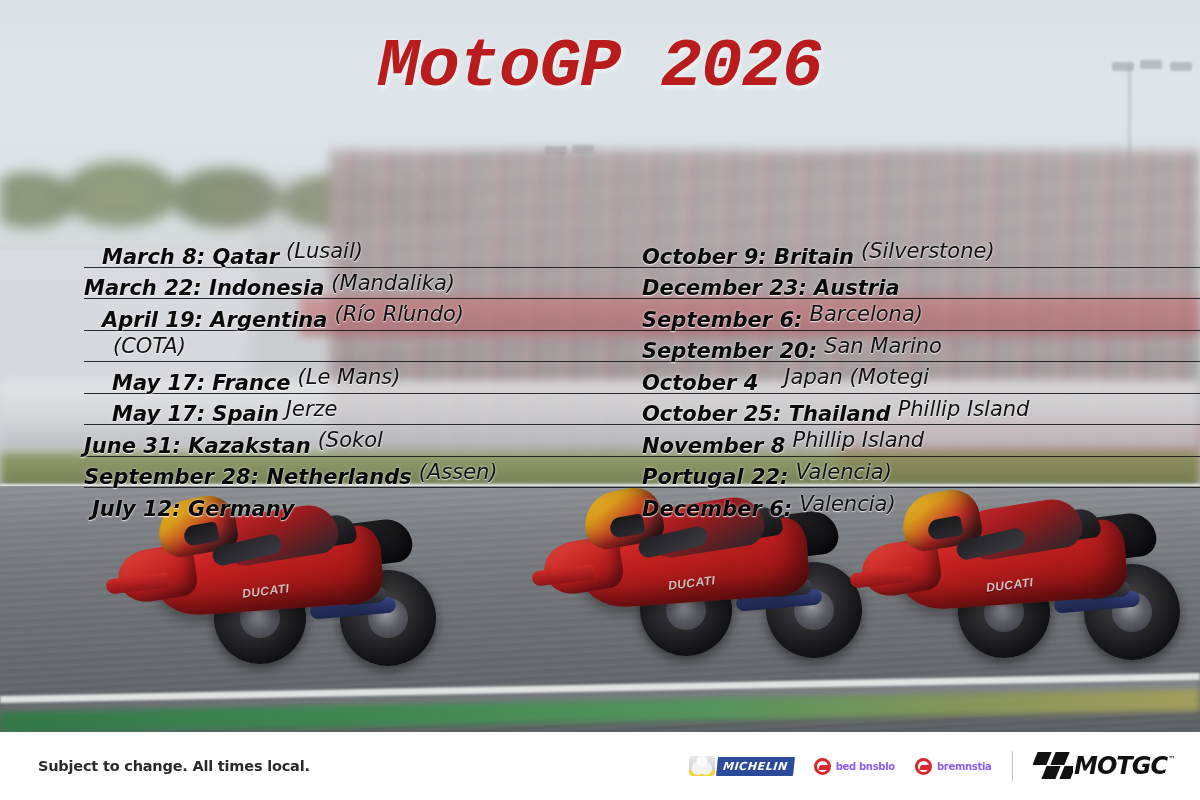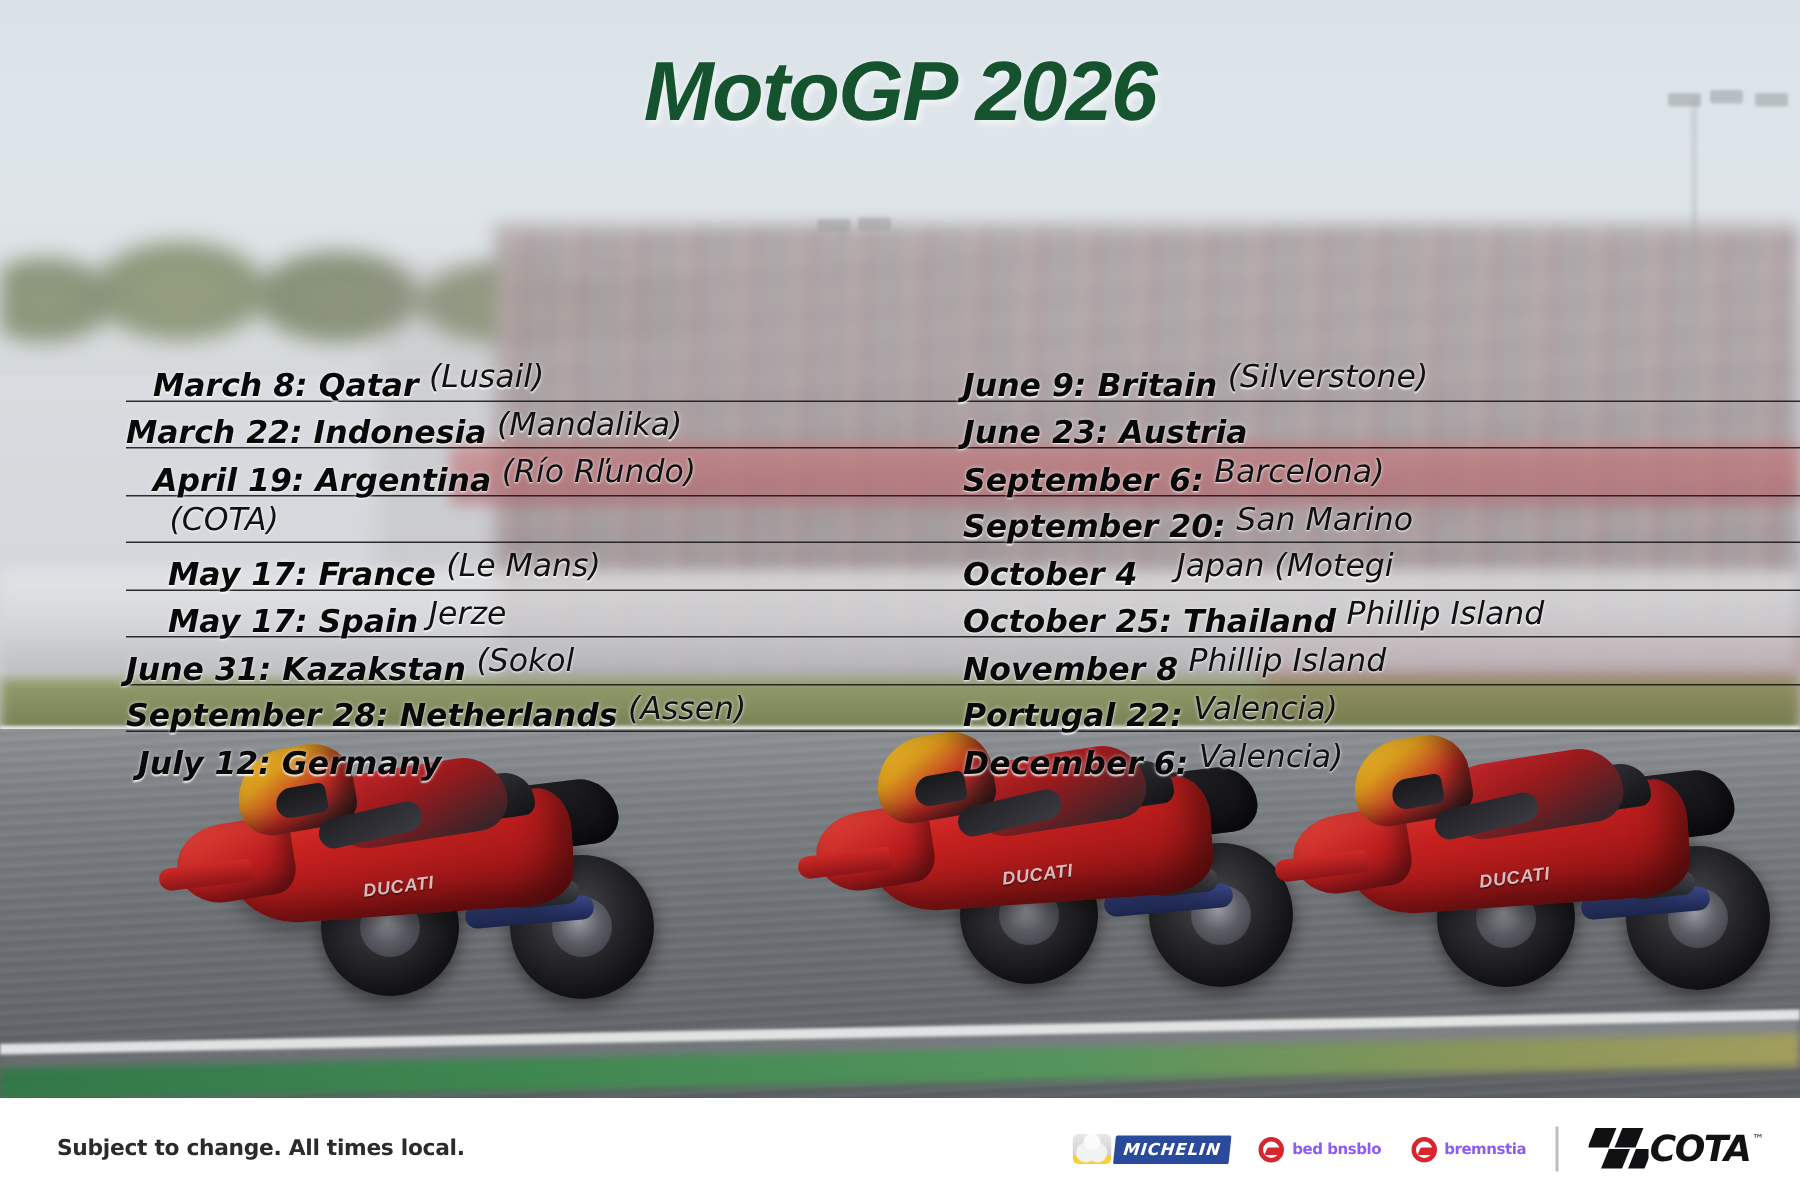--- a/index.html
+++ b/index.html
@@ -203,25 +203,25 @@
     font-size:12px; letter-spacing:.5px; transform:rotate(-7deg);
     text-shadow:0 1px 1px rgba(0,0,0,.5);
   }
 
   
   .headline {
     position:absolute; left:0; top:34px; width:1200px;
     text-align:center; z-index:12;
   }
   .headline .l1 {
-    font-family:Liberation Sans, sans-serif;
+    font-family:Liberation Mono, monospace;
     font-weight:bold; font-style:italic;
-    font-size:56px; line-height:.96;
+    font-size:69px; line-height:.96;
     letter-spacing:-1px;
-    color:#14532d;
+    color:#b91c1c;
     text-shadow:2px 3px 4px rgba(255,255,255,.55), -1px -1px 2px rgba(255,255,255,.35);
     white-space:nowrap;
   }
   .headline .l2 {
     font-family:"DejaVu Sans", sans-serif;
     font-weight:bold; font-style:italic;
     font-size:70px; line-height:1.05;
     letter-spacing:0px;
     color:#101013;
     text-shadow:2px 3px 4px rgba(255,255,255,.5), -1px -1px 2px rgba(255,255,255,.3);
@@ -470,25 +470,25 @@
         <span class="venue">(Assen)</span>
       </div>
       <div class="row i6" style="border-bottom:none;">
         <span class="date">July 12: Germany</span>
         <span class="venue"></span>
       </div>
     </div>
 
     <div class="col right">
       <div class="row i2">
-        <span class="date">June 9: Britain</span>
+        <span class="date">October 9: Britain</span>
         <span class="venue">(Silverstone)</span>
       </div>
       <div class="row i2">
-        <span class="date">June 23: Austria</span>
+        <span class="date">December 23: Austria</span>
         <span class="venue"></span>
       </div>
       <div class="row i2">
         <span class="date">September 6:</span>
         <span class="venue">Barcelona)</span>
       </div>
       <div class="row i2">
         <span class="date">September 20:</span>
         <span class="venue">San Marino</span>
       </div>
@@ -538,20 +538,20 @@
 
       <div class="divider"></div>
 
       <div class="logo-motogp">
         <div class="mgp-flag">
           <i style="left:2px;  top:1px;  width:14px; height:13px;"></i>
           <i style="left:20px; top:1px;  width:14px; height:13px;"></i>
           <i style="left:11px; top:15px; width:14px; height:13px;"></i>
           <i style="left:29px; top:15px; width:11px; height:13px;"></i>
         </div>
-        <div class="mgp-word">COTA</div>
+        <div class="mgp-word">MOTGC</div>
         <div class="mgp-tm">™</div>
       </div>
 
     </div>
   </div>
 
 </div>
 
 </body></html>

